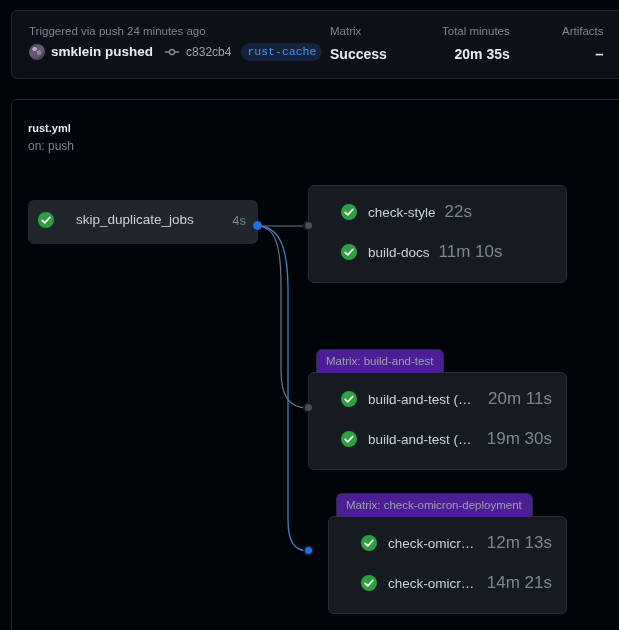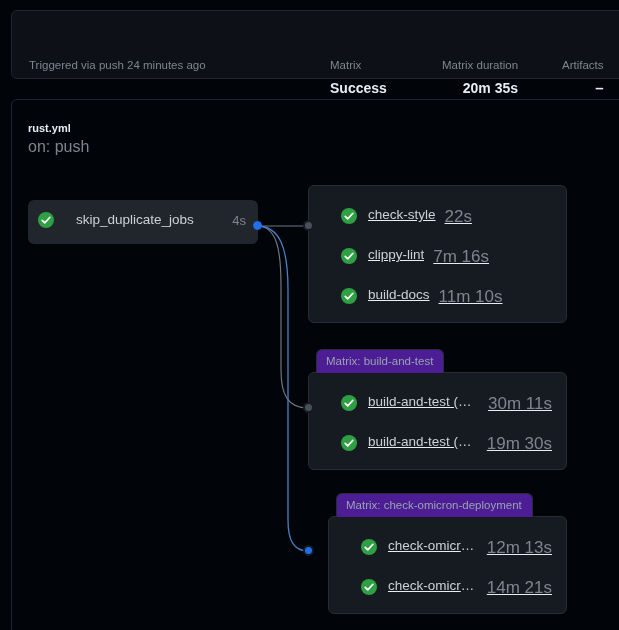--- a/index.html
+++ b/index.html
@@ -41,21 +41,20 @@
   }
   .meta-col {
     position: absolute;
     top: 13px;
   }
   .meta-label {
     font-size: 11.5px;
     color: #7d8590;
     line-height: 14px;
     white-space: nowrap;
-    margin-top: 34px;
   }
   .meta-value {
     margin-top: 7px;
     font-size: 14px;
     font-weight: bold;
     color: #e6edf3;
     line-height: 18px;
     white-space: nowrap;
     text-align: right;
   }
@@ -136,21 +135,21 @@
     top: 18px;
     font-size: 11px;
     font-weight: bold;
     color: #e6edf3;
     line-height: 20px;
   }
   .workflow-sub {
     position: absolute;
     left: 16px;
     top: 39px;
-    font-size: 16px;
+    font-size: 12px;
     color: #7d8590;
     line-height: 15px;
   }
 
   
   .graph-canvas {
     position: absolute;
     left: 0;
     top: 0;
     width: 700px;
@@ -230,25 +229,24 @@
     border: 1px solid #272d36;
     border-radius: 6px;
     box-sizing: border-box;
     padding: 18px 14px;
   }
   .group-plain .group-body {
     border-radius: 6px;
   }
   .job-row {
     display: flex;
-    align-items: flex-end;
+    align-items: flex-start;
     height: 20px;
     padding-left: 18px;
     box-sizing: border-box;
-    text-decoration: underline;
   }
   .job-row + .job-row {
     margin-top: 20px;
   }
   .job-row .job-name {
     margin-left: 11px;
     font-size: 13.5px;
     color: #c9d1d9;
     line-height: 18px;
     white-space: nowrap;
@@ -294,29 +292,42 @@
 </head>
 <body>
 
 <div class="page">
 
   <div class="summary-card">
     <div class="summary-inner">
 
       <div class="meta-col col-trigger">
         <div class="meta-label">Triggered via push 24 minutes ago</div>
+        <div class="trigger-line">
+          <span class="avatar"></span>
+          <span class="pusher-name">smklein pushed</span>
+          <span class="commit-icon">
+            <svg width="16" height="16" viewBox="0 0 16 16" aria-hidden="true">
+              <circle cx="8" cy="8" r="2.6" fill="none" stroke="#7d8590" stroke-width="1.5"></circle>
+              <line x1="0.8" y1="8" x2="5.0" y2="8" stroke="#7d8590" stroke-width="1.5"></line>
+              <line x1="11.0" y1="8" x2="15.2" y2="8" stroke="#7d8590" stroke-width="1.5"></line>
+            </svg>
+          </span>
+          <span class="commit-sha">c832cb4</span>
+          <span class="branch-badge">rust-cache</span>
+        </div>
       </div>
 
       <div class="meta-col col-status">
         <div class="meta-label">Matrix</div>
         <div class="meta-value">Success</div>
       </div>
 
       <div class="meta-col col-duration">
-        <div class="meta-label">Matrix duration</div>
+        <div class="meta-label">Total minutes</div>
         <div class="meta-value">20m 35s</div>
       </div>
 
       <div class="meta-col col-artifacts">
         <div class="meta-label">Artifacts</div>
         <div class="meta-value artifacts-dash">–</div>
       </div>
 
     </div>
   </div>
@@ -361,49 +372,39 @@
             <span class="job-name">check-style</span>
             <span class="job-time">22s</span>
           </div>
           <div class="job-row">
             <span class="job-check">
               <svg width="16" height="16" viewBox="0 0 16 16" aria-hidden="true">
                 <circle cx="8" cy="8" r="8" fill="#2ea043"></circle>
                 <path d="M4.2 8.3 L6.8 10.9 L11.9 5.3" fill="none" stroke="#ffffff" stroke-width="1.7" stroke-linecap="round" stroke-linejoin="round"></path>
               </svg>
             </span>
-            <span class="job-name">clippy-lint</span>
-            <span class="job-time">7m 16s</span>
-          </div>
-          <div class="job-row">
-            <span class="job-check">
-              <svg width="16" height="16" viewBox="0 0 16 16" aria-hidden="true">
-                <circle cx="8" cy="8" r="8" fill="#2ea043"></circle>
-                <path d="M4.2 8.3 L6.8 10.9 L11.9 5.3" fill="none" stroke="#ffffff" stroke-width="1.7" stroke-linecap="round" stroke-linejoin="round"></path>
-              </svg>
-            </span>
             <span class="job-name">build-docs</span>
             <span class="job-time">11m 10s</span>
           </div>
         </div>
       </div>
       <span class="handle handle-target" style="left:291px; top:120px;"></span>
 
       <div class="group" style="left:296px; top:249px; width:259px;">
         <div class="group-tab">Matrix: build-and-test</div>
         <div class="group-body">
           <div class="job-row">
             <span class="job-check">
               <svg width="16" height="16" viewBox="0 0 16 16" aria-hidden="true">
                 <circle cx="8" cy="8" r="8" fill="#2ea043"></circle>
                 <path d="M4.2 8.3 L6.8 10.9 L11.9 5.3" fill="none" stroke="#ffffff" stroke-width="1.7" stroke-linecap="round" stroke-linejoin="round"></path>
               </svg>
             </span>
             <span class="job-name">build-and-test (ubuntu-…</span>
-            <span class="job-time">30m 11s</span>
+            <span class="job-time">20m 11s</span>
           </div>
           <div class="job-row">
             <span class="job-check">
               <svg width="16" height="16" viewBox="0 0 16 16" aria-hidden="true">
                 <circle cx="8" cy="8" r="8" fill="#2ea043"></circle>
                 <path d="M4.2 8.3 L6.8 10.9 L11.9 5.3" fill="none" stroke="#ffffff" stroke-width="1.7" stroke-linecap="round" stroke-linejoin="round"></path>
               </svg>
             </span>
             <span class="job-name">build-and-test (macos-11)</span>
             <span class="job-time">19m 30s</span>

